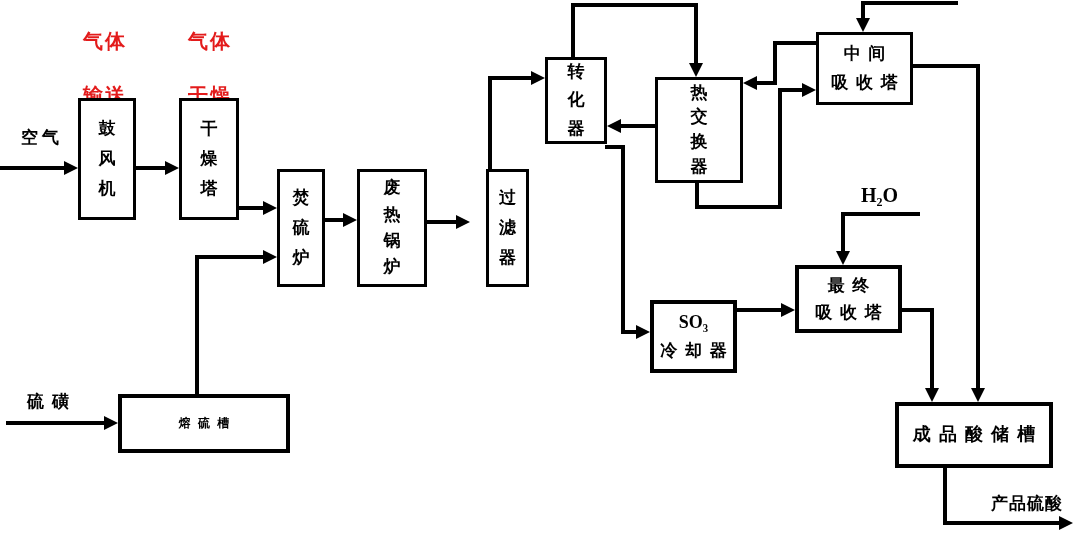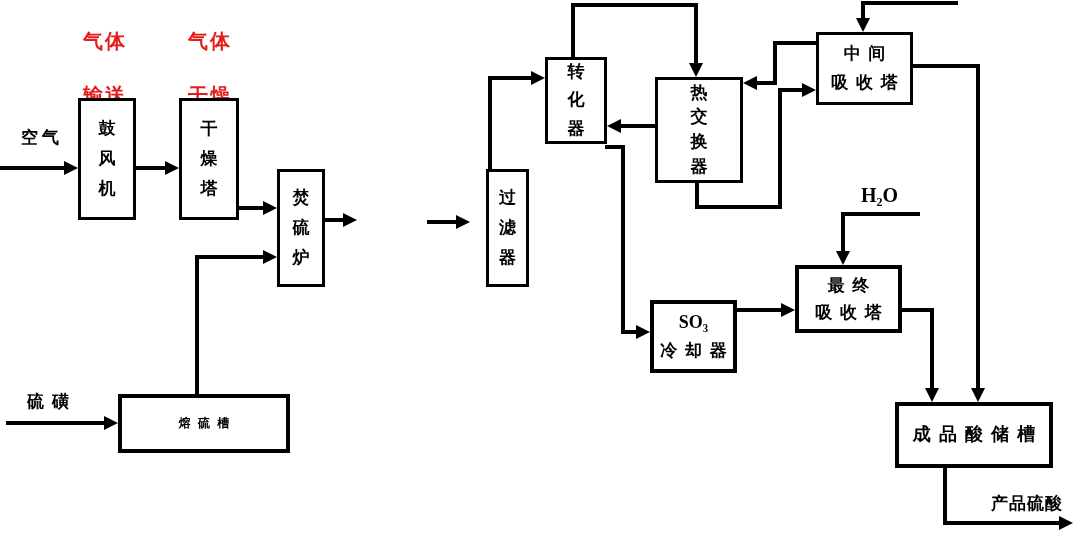--- a/index.html
+++ b/index.html
@@ -41,20 +41,23 @@
     </div>
 
   <div class="box" style="left:179px;top:98px;width:60px;height:122px;">
     <div class="vtext">干燥塔</div>
     </div>
 
   <div class="box" style="left:277px;top:169px;width:48px;height:118px;">
     <div class="vtext">焚硫炉</div>
     </div>
 
+  <div class="box" style="left:357px;top:169px;width:70px;height:118px;line-height:1.55;">
+    <div class="vtext">废热锅炉</div>
+    </div>
 
   <div class="box" style="left:470px;top:169px;width:43px;height:118px;margin-left:16px;">
     <div class="vtext">过滤器</div>
     </div>
 
   <div class="box" style="left:545px;top:57px;width:62px;height:87px;line-height:1.65;">
     <div class="vtext">转化器</div>
     </div>
 
   <div class="box" style="left:655px;top:77px;width:88px;height:106px;line-height:1.45;">

